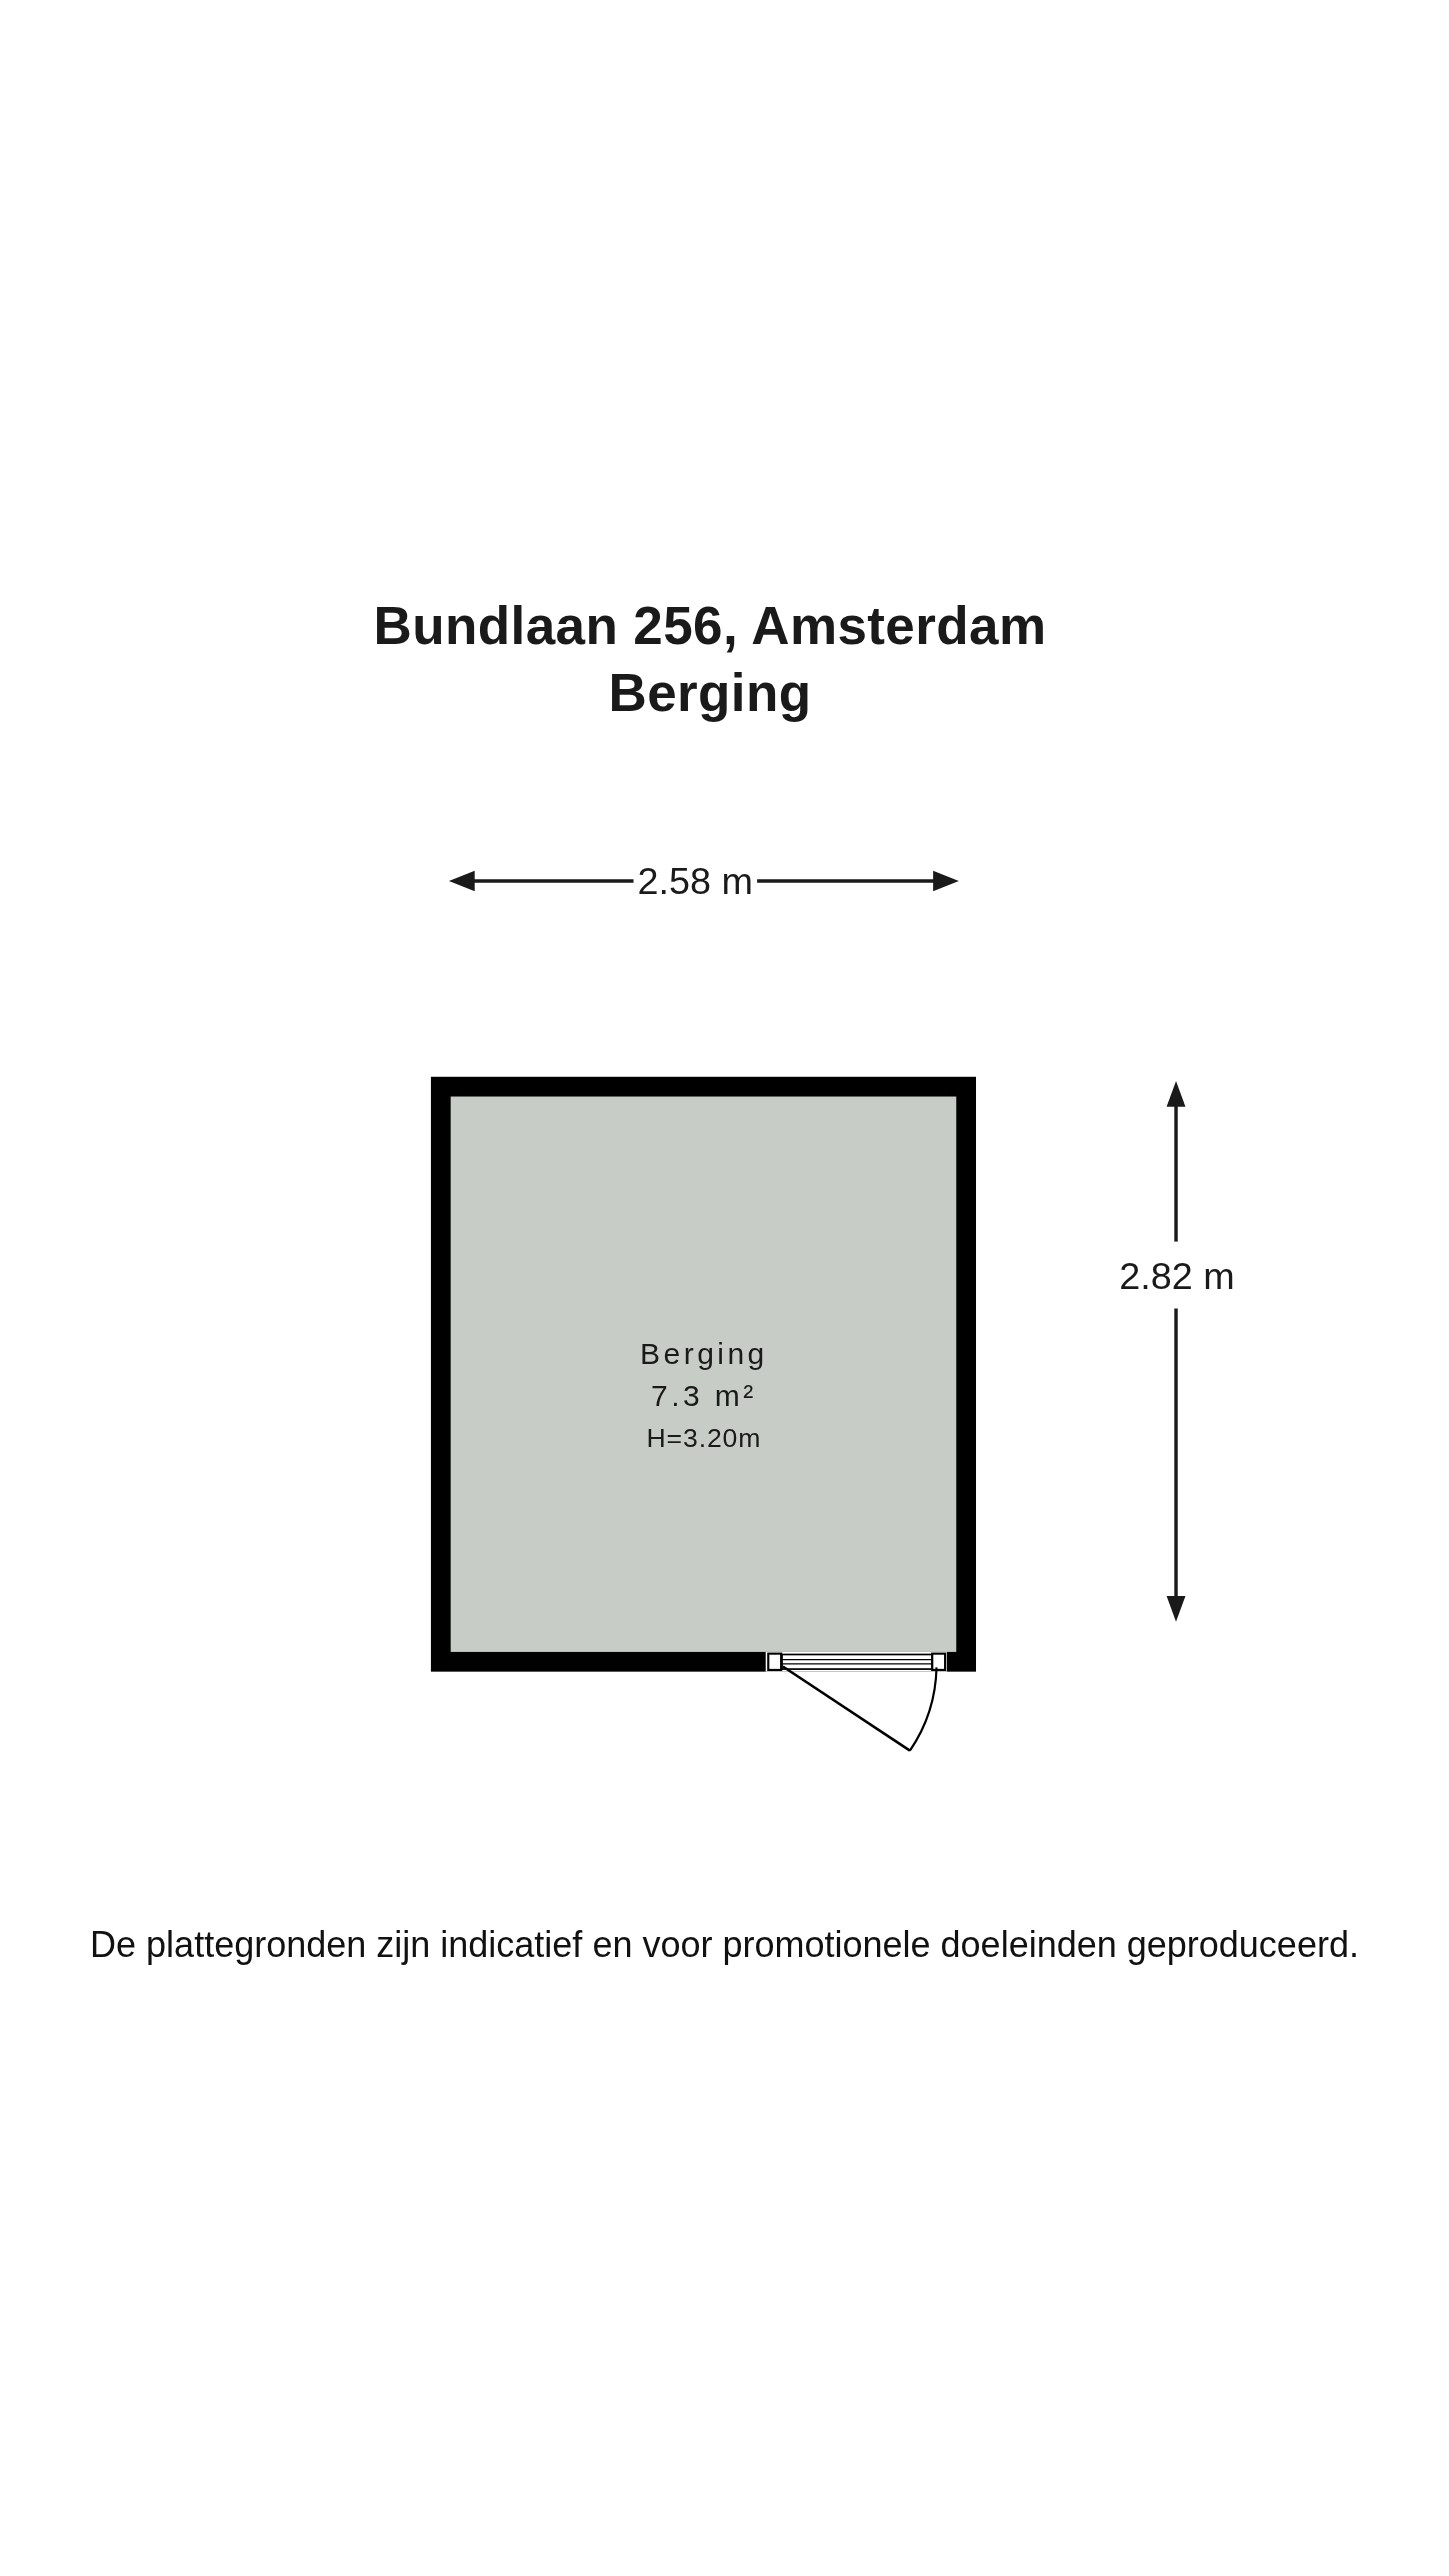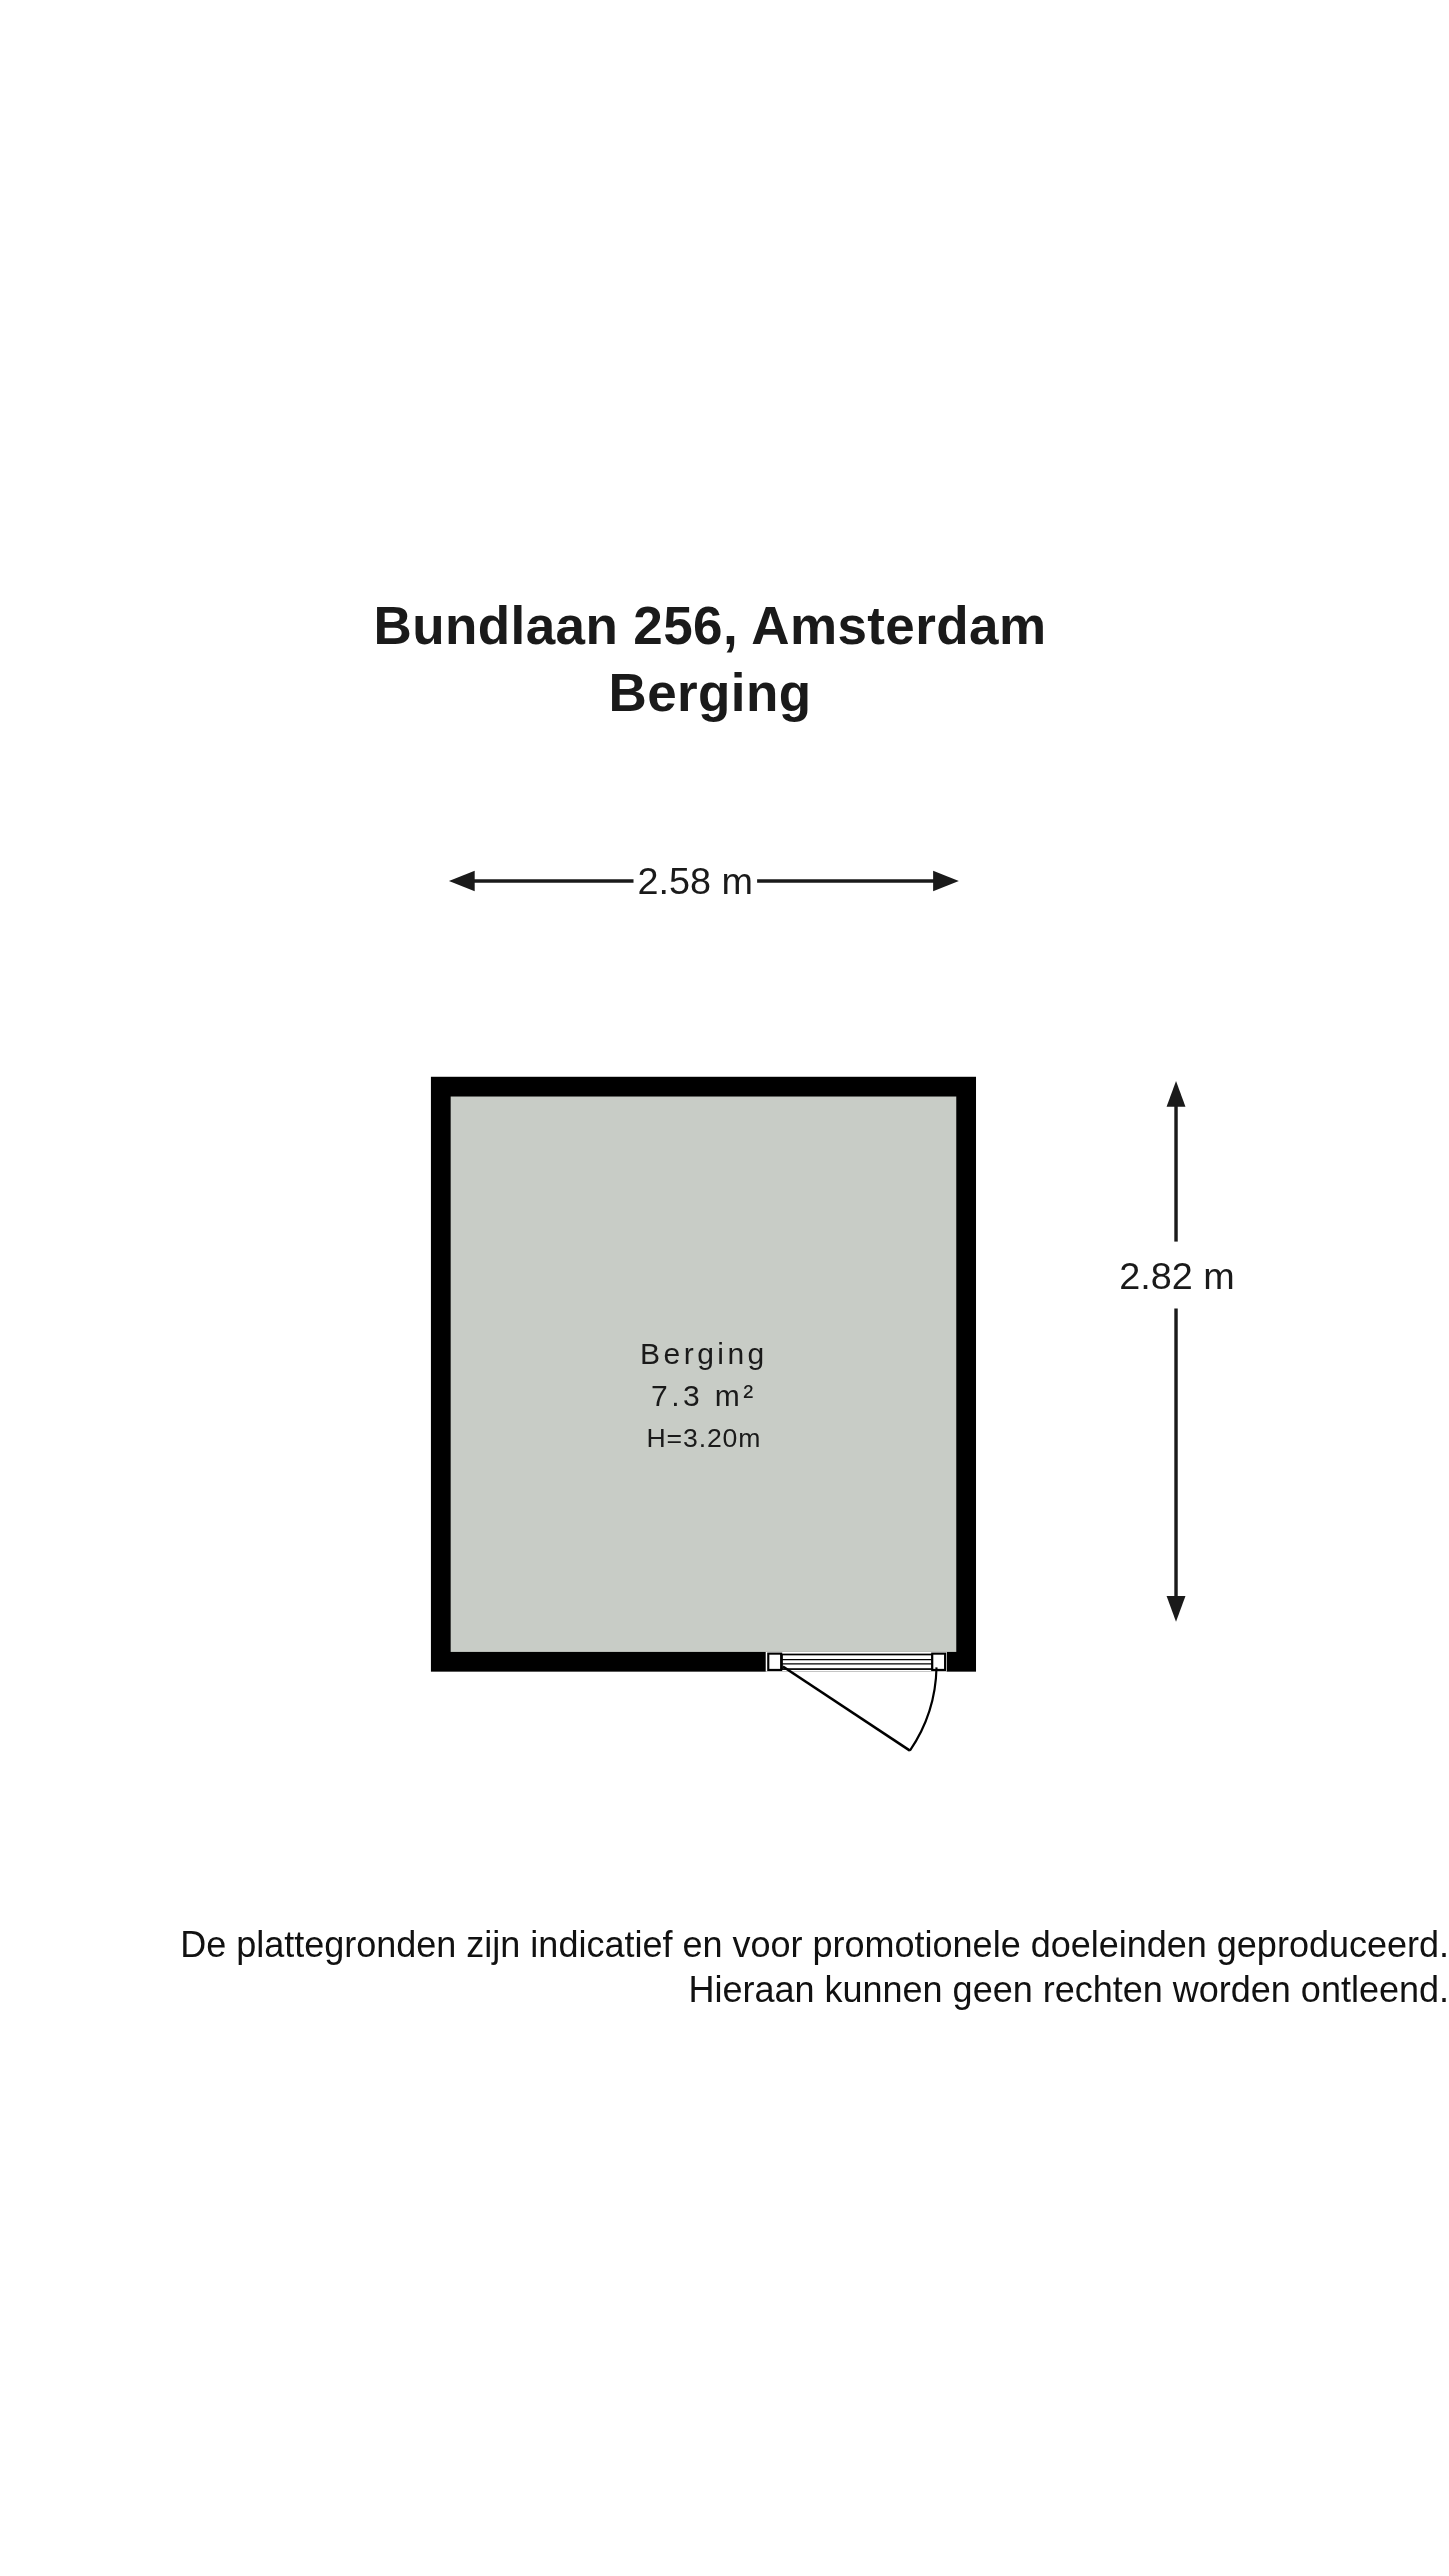--- a/index.html
+++ b/index.html
@@ -31,21 +31,21 @@
   }
   .plan-svg text {
     font-family: "Liberation Sans", sans-serif;
     fill: #1a1a1a;
   }
   .footer-block {
     position: absolute;
     top: 1886px;
     left: 0;
     width: 1449px;
-    text-align: right;
+    text-align: center;
     font-size: 36px;
     font-weight: normal;
     line-height: 45px;
     color: #111111;
   }
 </style>
 </head>
 <body>
 
 <div class="page">
@@ -89,17 +89,16 @@
       <polygon points="1370,1217 1359,1247 1381,1247" fill="#1a1a1a"></polygon>
       <line x1="1370" y1="1244" x2="1370" y2="1404" stroke="#1a1a1a" stroke-width="4"></line>
       <text x="1371" y="1459" font-size="44" text-anchor="middle">2.82 m</text>
       <line x1="1370" y1="1482" x2="1370" y2="1820" stroke="#1a1a1a" stroke-width="4"></line>
       <polygon points="1370,1847 1359,1817 1381,1817" fill="#1a1a1a"></polygon>
     </g>
   </svg>
 
   <div class="footer-block">
     <div>De plattegronden zijn indicatief en voor promotionele doeleinden geproduceerd.</div>
-    <div>Hieraan kunnen geen rechten worden ontleend.</div>
   </div>
 
 </div>
 
 
 </body></html>

